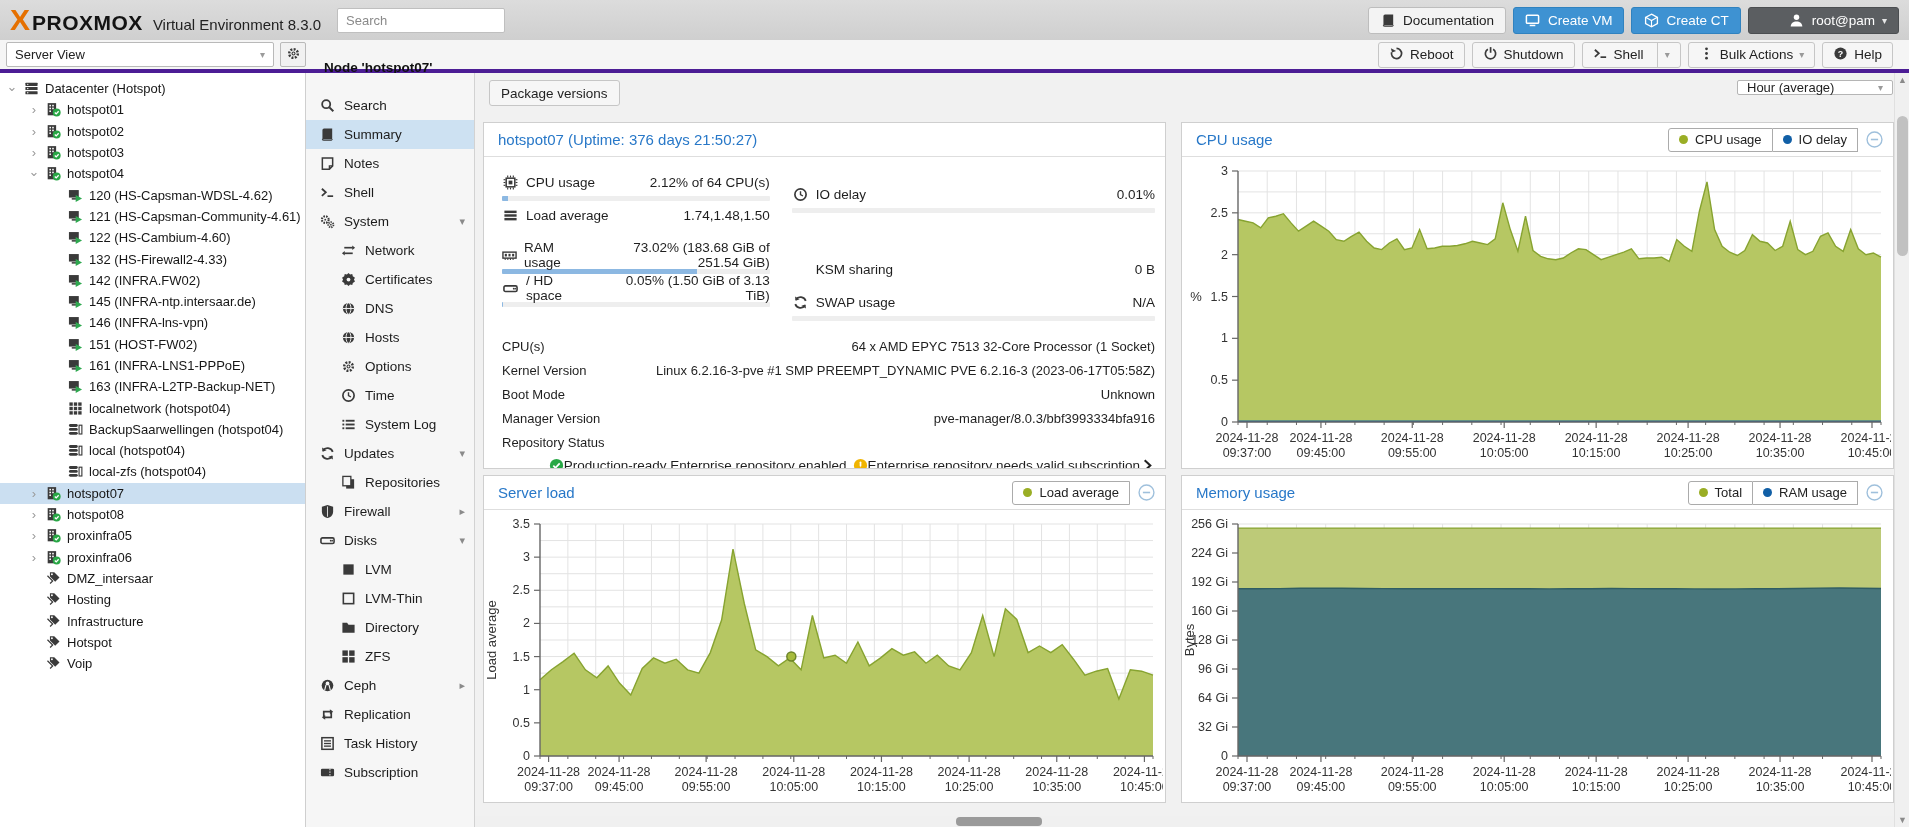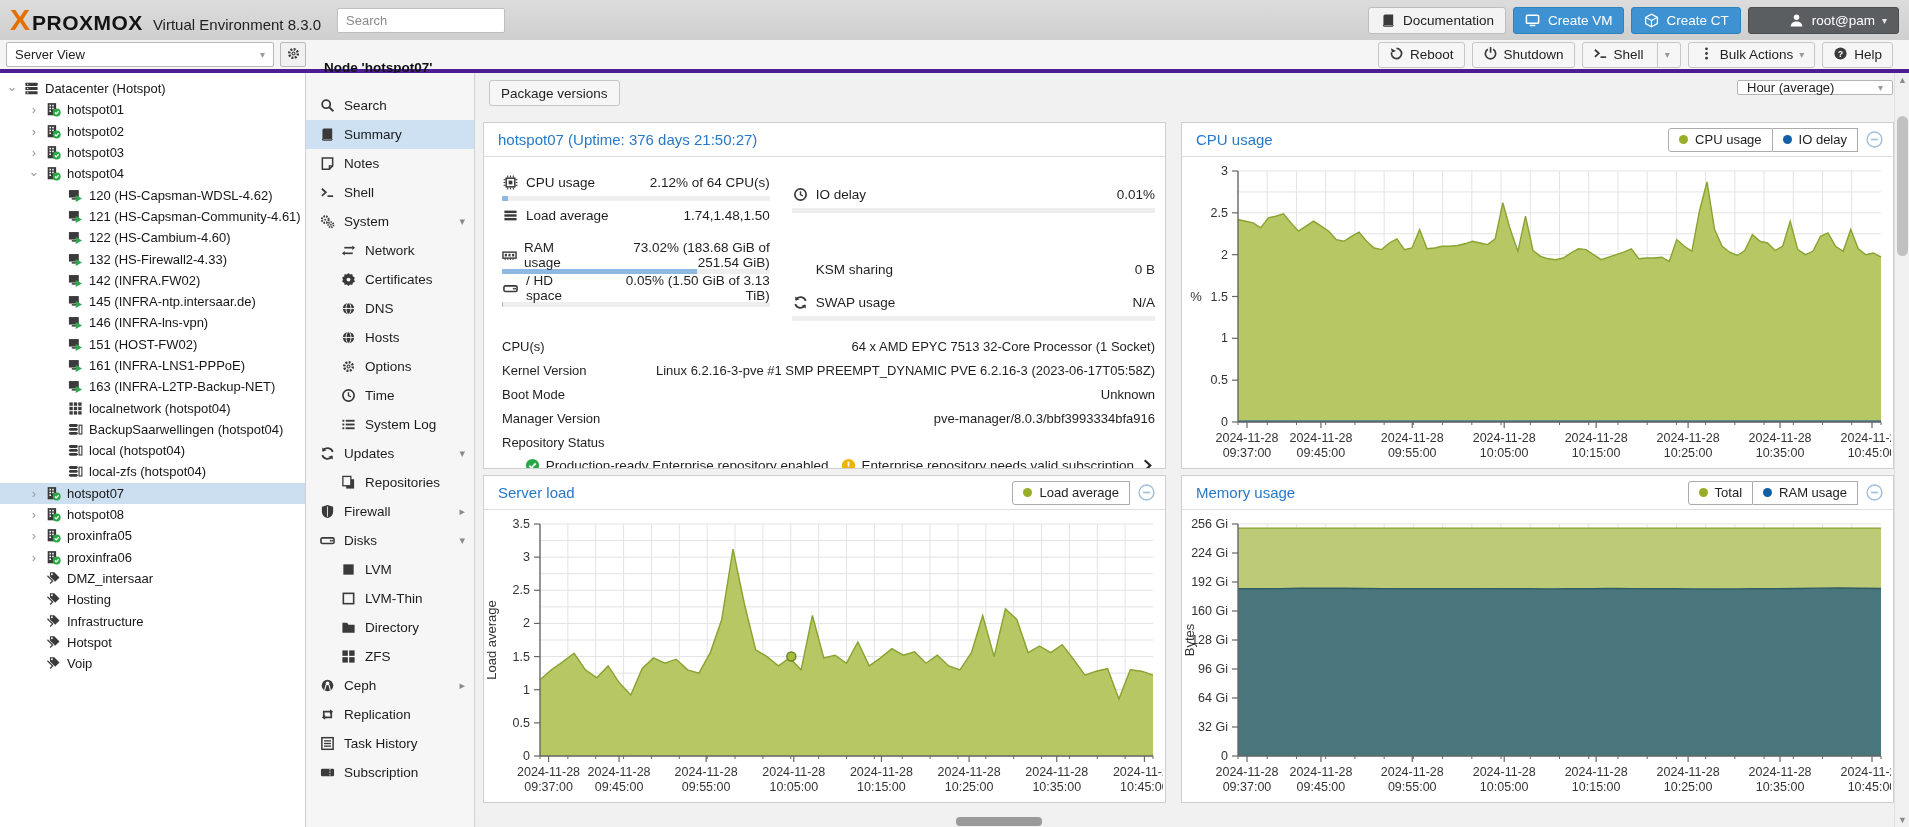--- a/index.html
+++ b/index.html
@@ -74,21 +74,21 @@
   .scols { display:flex; gap:22px; }
   .scol-l { width:41%; }
   .scol-r { flex:1; }
   .srow { height:22px; display:flex; align-items:center; gap:7px; }
   .srow .sval { margin-left:auto; text-align:right; }
   .sbar { height:5px; background:#eeeeee; border-radius:1px; margin:3px 0 3px 0; overflow:hidden; }
   .sbar i { display:block; height:100%; background:#8cb8e2; }
   .sico { display:inline-flex; width:17px; justify-content:center; }
   .irow { height:24px; display:flex; align-items:center; font-size:13px;gap:32px; }
   .irow .sval { margin-left:auto; }
-  #repo-line { display:flex; justify-content:flex-end; align-items:center; gap:6px; height:22px; font-size:13.5px; }
+  #repo-line { display:flex; justify-content:flex-end; align-items:center; height:22px; font-size:13.5px; }
 
   .chart-area { position:absolute; left:0; top:34px; right:0; bottom:0; }
   svg text { font-family:"Liberation Sans","DejaVu Sans",sans-serif; }
 
   
   #vscroll { position:absolute; right:0; top:73px; width:15px; height:754px; background:#f0f0f0; border-left:1px solid #e0e0e0; }
   #vscroll .thumb { position:absolute; left:2px; top:43px; width:11px; height:140px; background:#c1c1c1; border-radius:6px; }
   #vscroll .arr { position:absolute; left:0; width:15px; height:14px; color:#8a8a8a; font-size:9px; display:flex; align-items:center; justify-content:center; }
   #hscroll { position:absolute; left:475px; bottom:0; width:1419px; height:11px; background:#f0f0f0; }
   #hscroll .thumb { position:absolute; left:481px; top:1px; width:86px; height:9px; background:#9a9a9a; border-radius:4px; }

